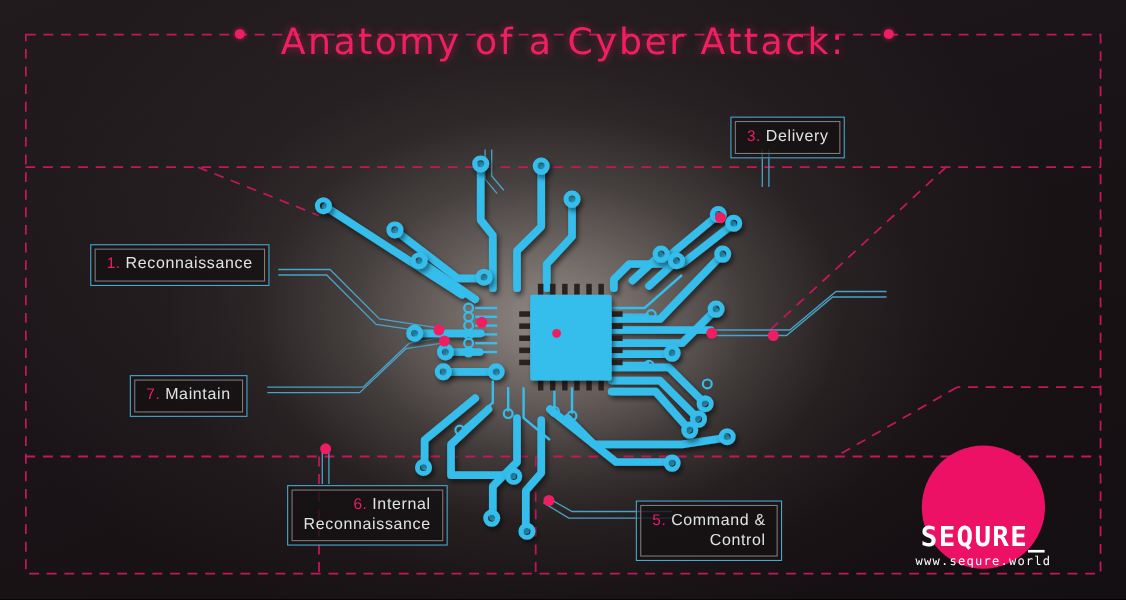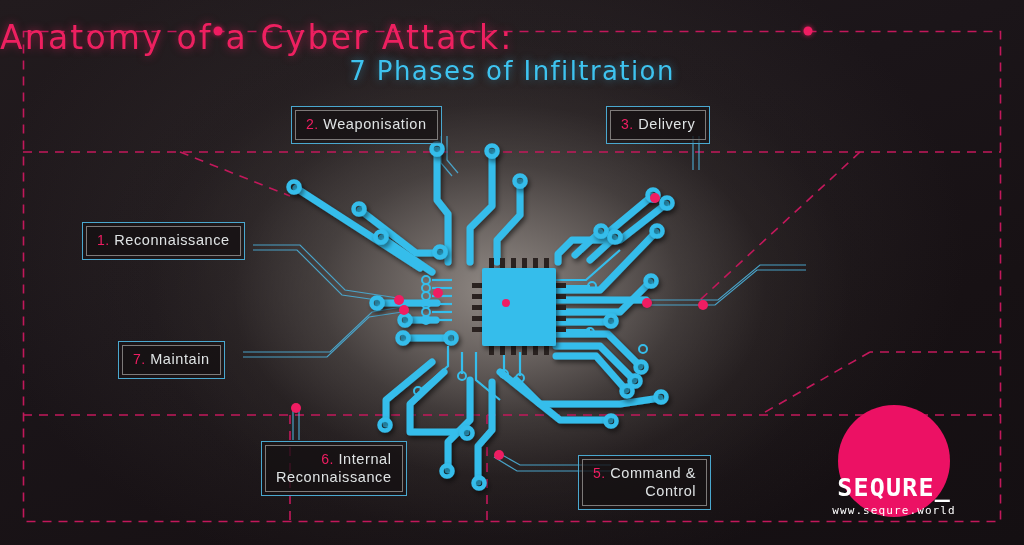--- a/index.html
+++ b/index.html
@@ -69,21 +69,21 @@
     letter-spacing:1.2px;line-height:1;
     font-family:"DejaVu Sans Mono", monospace;
   }
   .logo .url{
     color:#fff;font-size:11px;letter-spacing:1.1px;margin-top:4px;
     font-family:"DejaVu Sans Mono", monospace;
   }
 
   
   .title1{
-    position:absolute;width:100%;text-align:left;
+    position:absolute;width:100%;text-align:center;
     color:#ee2060;font-size:33px;letter-spacing:2.2px;
     font-family:"DejaVu Sans", sans-serif;
     text-shadow:0 0 9px rgba(238,32,96,.55);
   }
   .title2{
     position:absolute;width:100%;text-align:center;
     color:#3ec3ef;font-size:26px;letter-spacing:1.4px;
     font-family:"DejaVu Sans", sans-serif;
     text-shadow:0 0 9px rgba(62,195,239,.5);
   }
@@ -282,37 +282,30 @@
       <circle cx="438" cy="293" r="5" fill="#ef1d62"></circle>
       <circle cx="647" cy="303" r="5" fill="#ef1d62"></circle>
       <circle cx="655" cy="198" r="5" fill="#ef1d62"></circle>
       <circle cx="499" cy="455" r="5" fill="#ef1d62"></circle>
       <circle cx="296" cy="408" r="5" fill="#ef1d62"></circle>
       <circle cx="703" cy="305" r="5" fill="#ef1d62"></circle>
     </g>
   </svg>
 
   <div class="title1" style="top:18px">Anatomy of a Cyber Attack:</div>
-  <div class="title2" style="top:56px">7 Phases of Infiltration</div>
 
   <div class="lbl" style="left:82px;top:222px">
     <div class="inner">
       <span class="num">1.</span>
       <span class="txt">Reconnaissance</span>
     </div>
   </div>
 
-  <div class="lbl" style="left:291px;top:106px">
-    <div class="inner">
-      <span class="num">2.</span>
-      <span class="txt">Weaponisation</span>
-    </div>
-  </div>
-
-  <div class="lbl" style="left:606px;top:106px">
+
+  <div class="lbl" style="left:664px;top:106px">
     <div class="inner">
       <span class="num">3.</span>
       <span class="txt">Delivery</span>
     </div>
   </div>
 
 
   <div class="lbl center" style="left:578px;top:455px">
     <div class="inner">
       <span class="num">5.</span>

